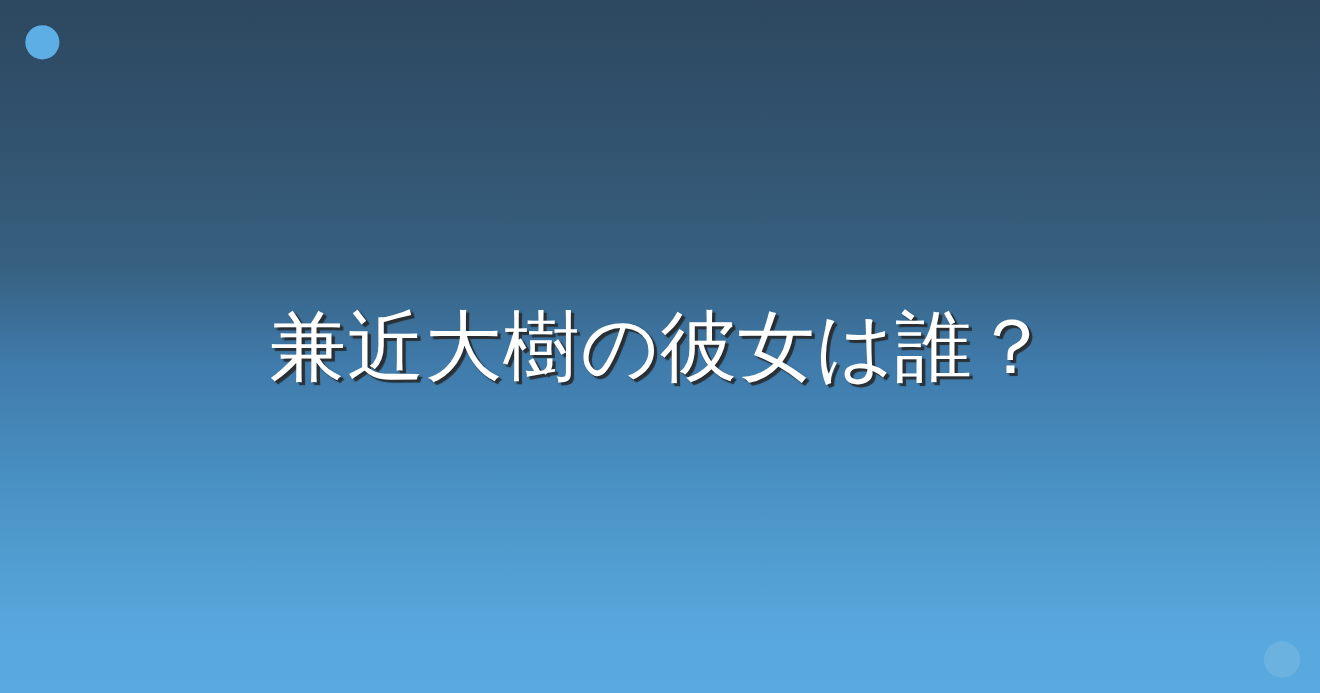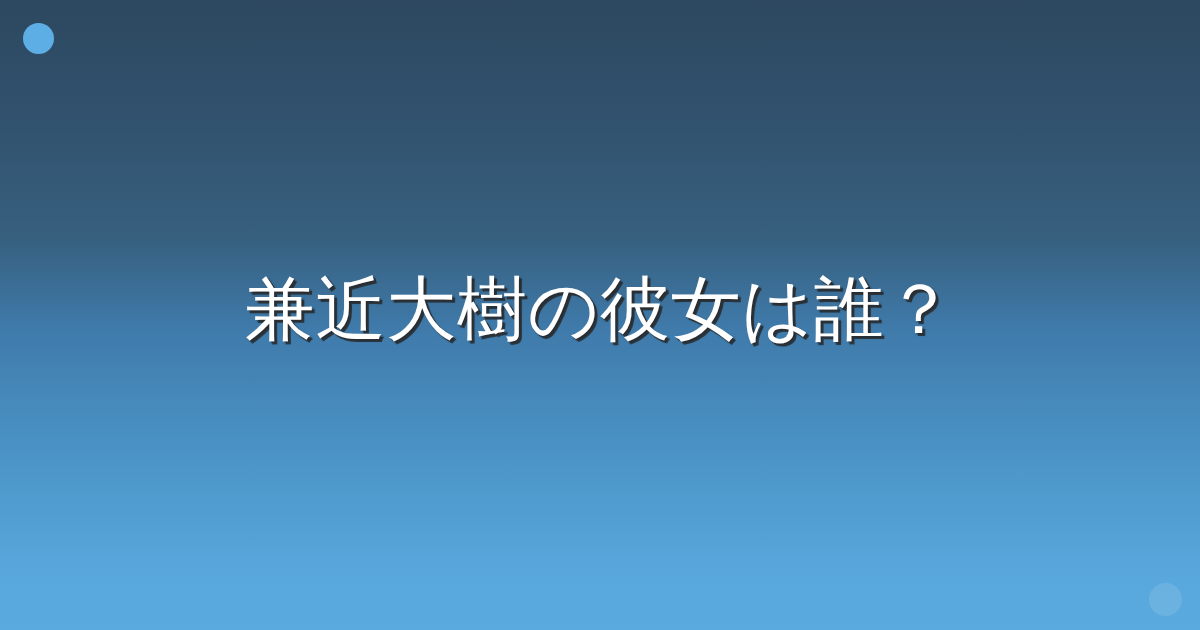--- a/index.html
+++ b/index.html
@@ -68,21 +68,20 @@
     margin: 0;
     text-align: center;
     color: #ffffff;
     font-size: 70px;
     font-weight: 400;
     line-height: 1.2;
     letter-spacing: 0.01em;
     text-shadow:
       3px 3px 0 rgba(40, 40, 40, 0.78),
       2px 2px 2px rgba(20, 20, 20, 0.55);
-    font-family: Liberation Mono, monospace;
   }
 
   .title__line {
     display: block;
     white-space: nowrap;
   }
 </style>
 </head>
 <body>
 

